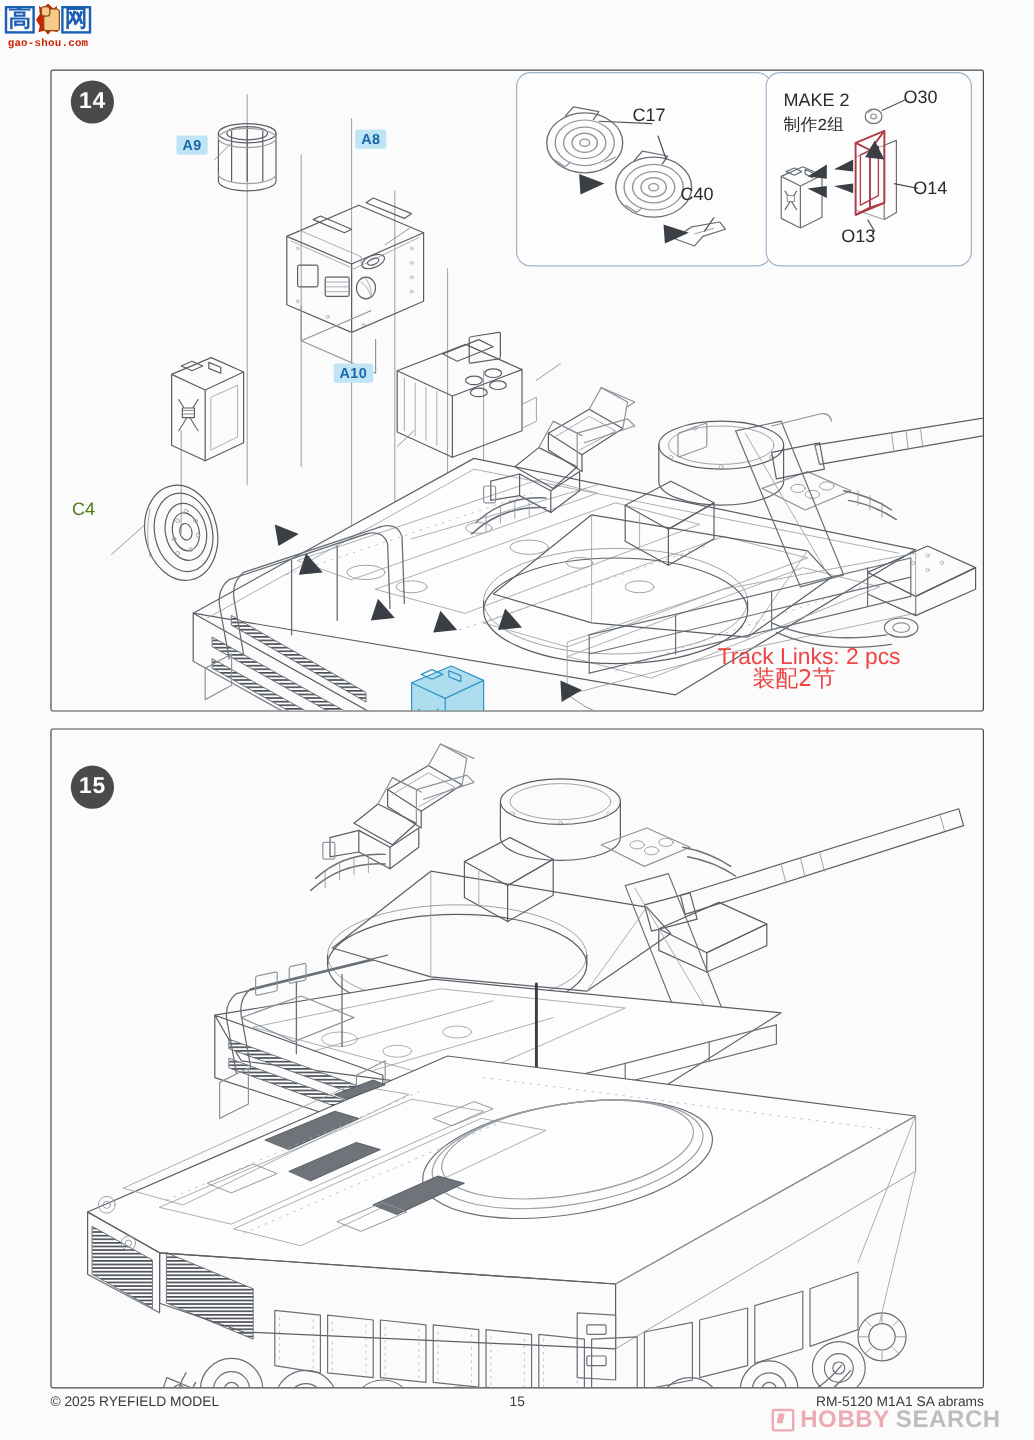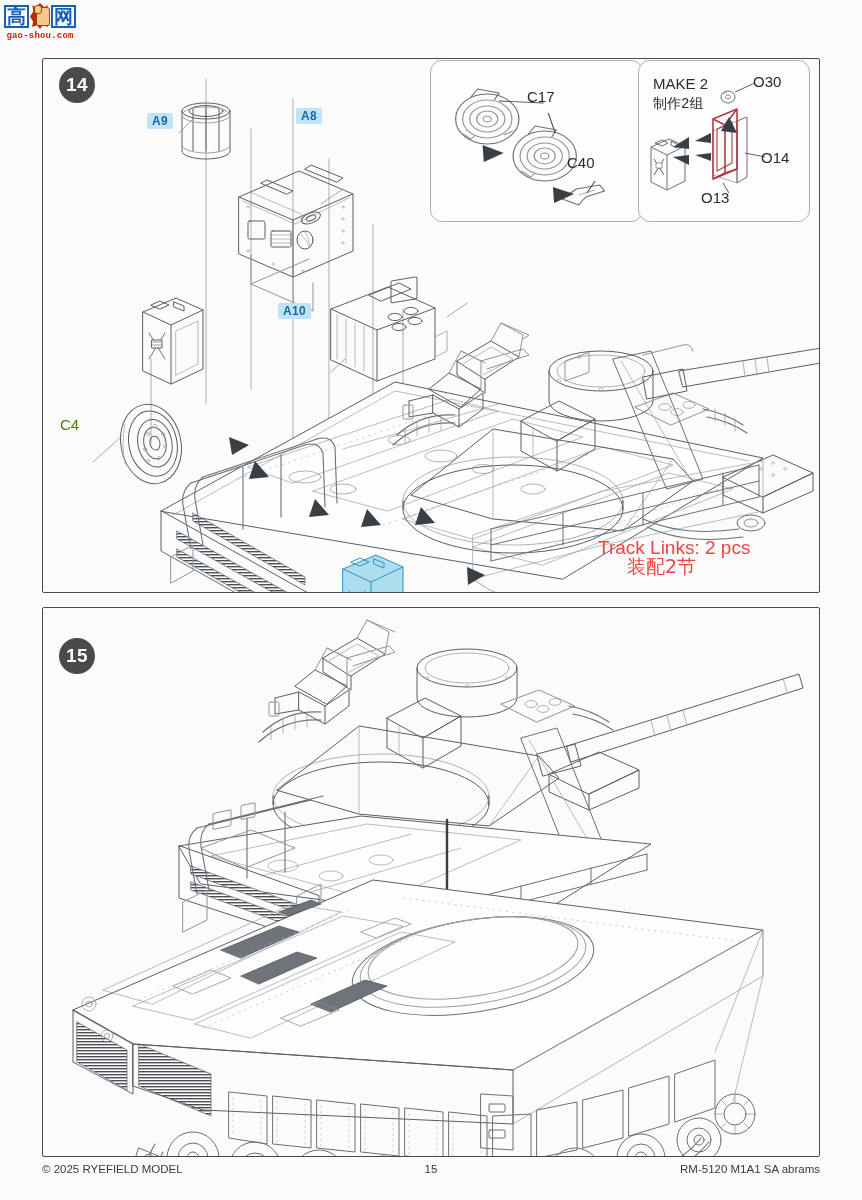--- a/index.html
+++ b/index.html
@@ -829,14 +829,19 @@
 
     <div class="step-badge" style="left:16px;top:30px;">15</div>
   </div>
 
   <div class="footer">
     <div class="copy">© 2025 RYEFIELD MODEL</div>
     <div class="pageno">15</div>
     <div class="kit">RM-5120 M1A1 SA abrams</div>
   </div>
 
+  <div class="watermark">
+    <span class="wm-mark"></span>
+    <span class="wm-h">HOBBY</span>
+    <span class="wm-s">SEARCH</span>
+  </div>
 
 </div>
 
 </body></html>

